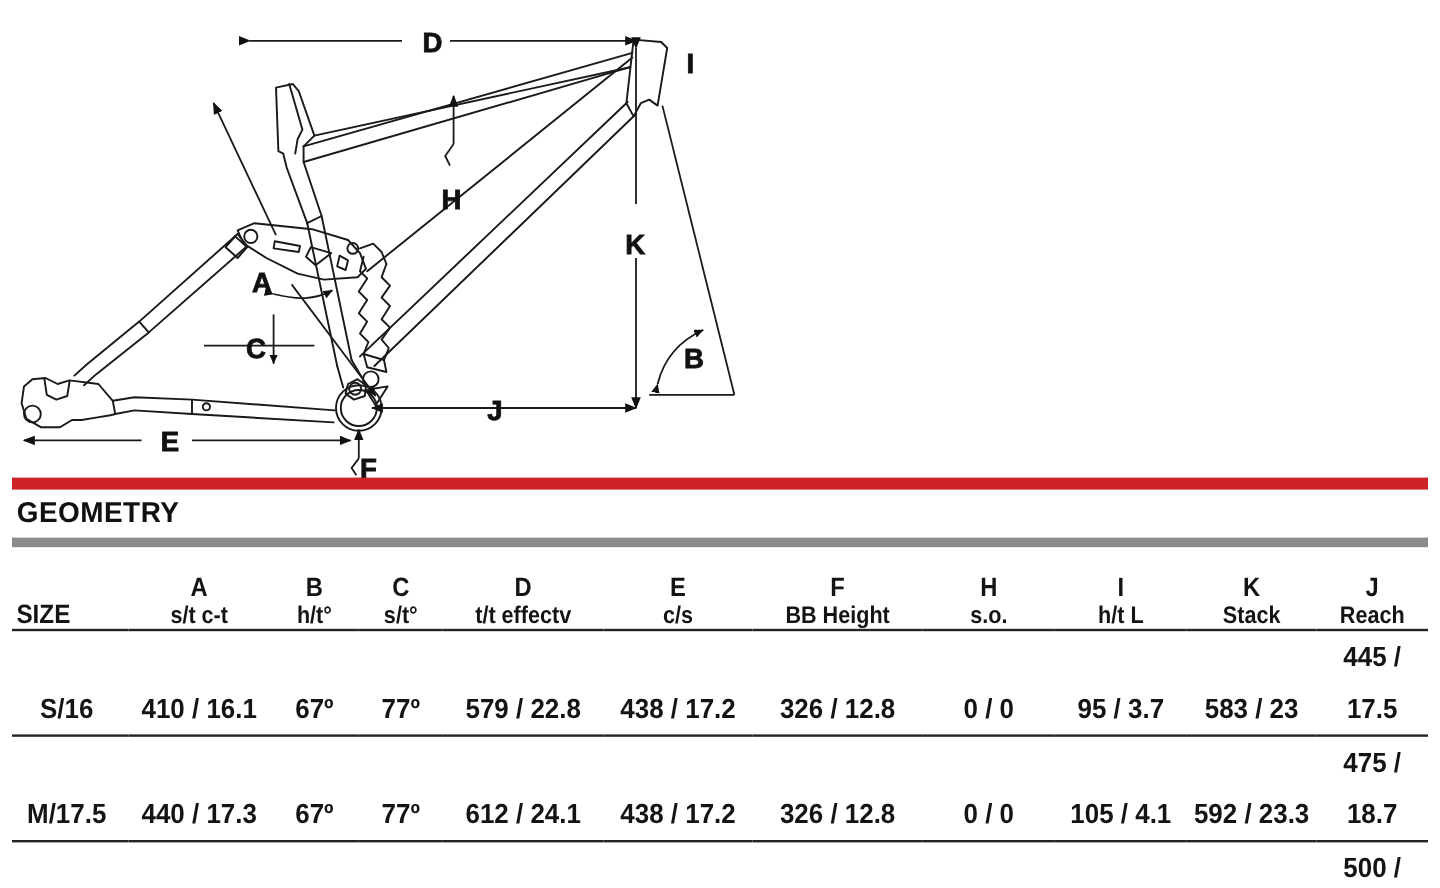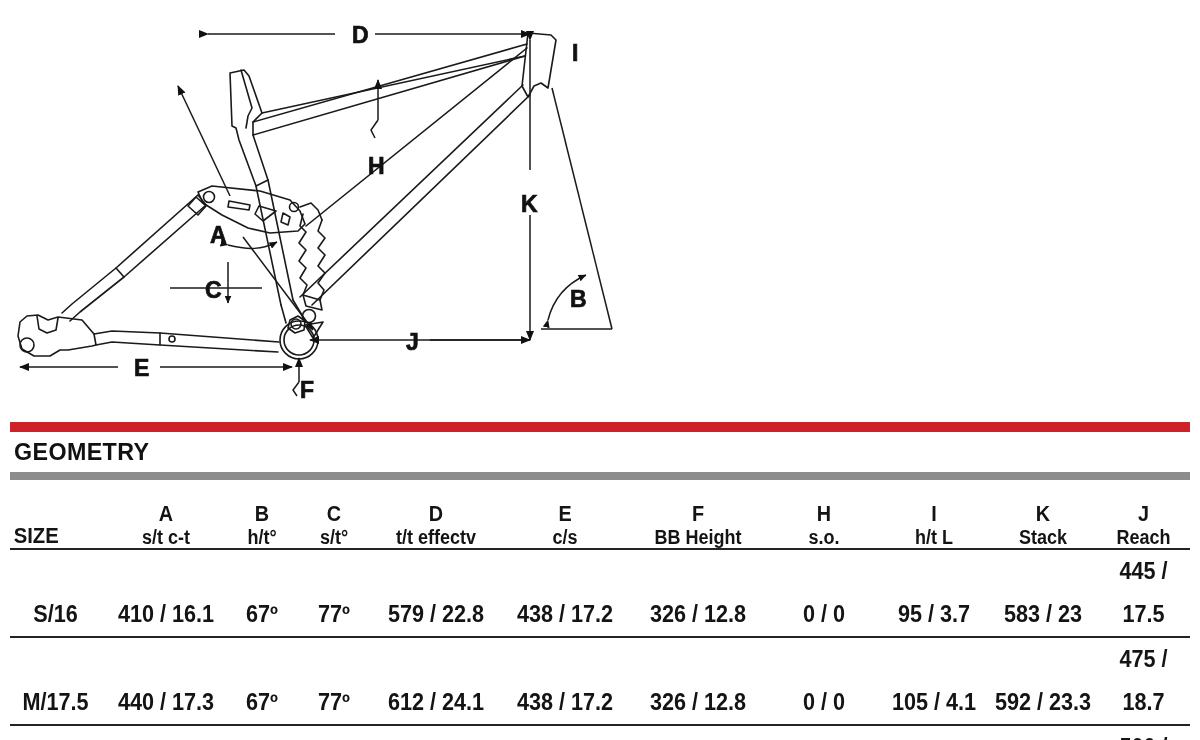--- a/index.html
+++ b/index.html
@@ -41,21 +41,21 @@
     letter-spacing: 0px;
     line-height: 1;
     white-space: nowrap;
     -webkit-text-stroke: 0.7px #111111;
   }
 
   
   #geometry-section {
     position: absolute;
     left: 0;
-    top: 410px;
+    top: 386px;
     width: 1012px;
     height: 330px;
   }
   #red-rule {
     position: absolute;
     left: 10px;
     top: 12px;
     width: 1180px;
     height: 10px;
     background: #cd2229;

